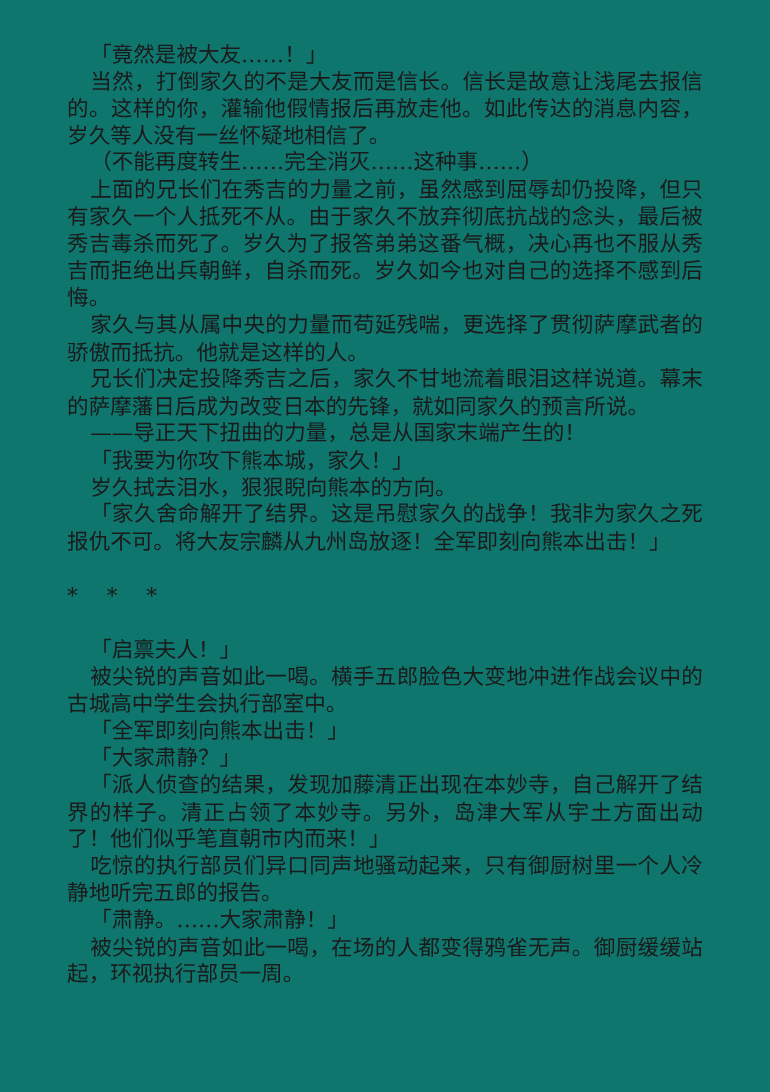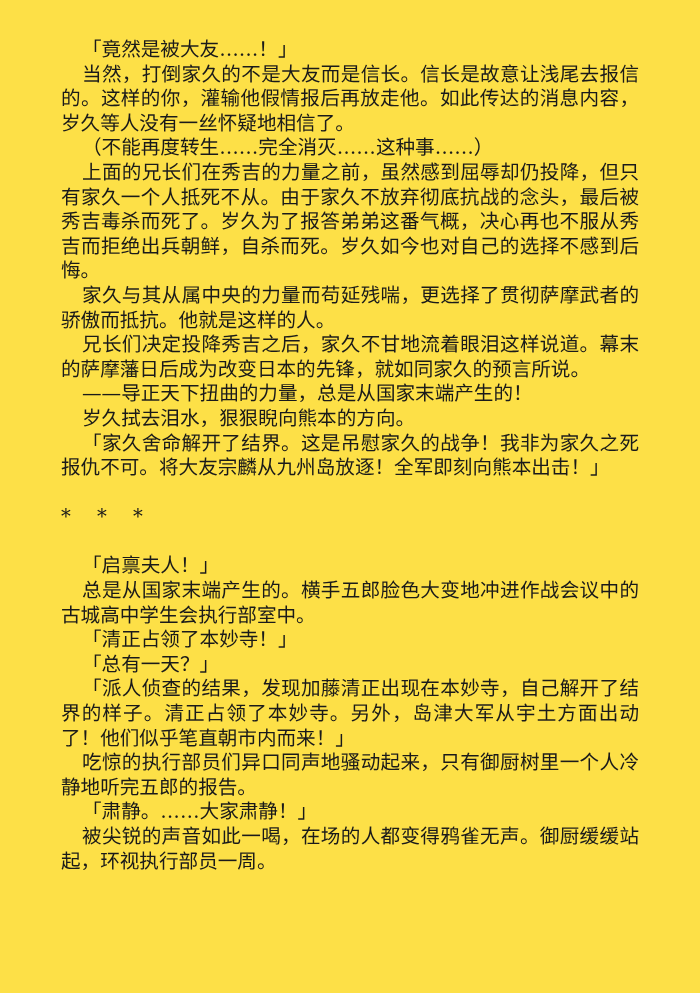--- a/index.html
+++ b/index.html
@@ -16,21 +16,21 @@
     font-family: "DejaVu Serif", "Liberation Serif", serif;
     color: #1a1a1a;
   }
 
   #page {
     position: absolute;
     left: 0;
     top: 0;
     width: 700px;
     height: 993px;
-    background: #fde047;
+    background: #0f766e;
   }
 
   #text-column {
     position: absolute;
     left: 61px;
     top: 38px;
     width: 578px;
   }
 
   .para {
@@ -75,32 +75,33 @@
 <div id="page">
   <div id="text-column">
 
     <p class="para">「竟然是被大友……！」</p>
     <p class="para">当然，打倒家久的不是大友而是信长。信长是故意让浅尾去报信的。这样的你，灌输他假情报后再放走他。如此传达的消息内容，岁久等人没有一丝怀疑地相信了。</p>
     <p class="para">（不能再度转生……完全消灭……这种事……）</p>
     <p class="para">上面的兄长们在秀吉的力量之前，虽然感到屈辱却仍投降，但只有家久一个人抵死不从。由于家久不放弃彻底抗战的念头，最后被秀吉毒杀而死了。岁久为了报答弟弟这番气概，决心再也不服从秀吉而拒绝出兵朝鲜，自杀而死。岁久如今也对自己的选择不感到后悔。</p>
     <p class="para">家久与其从属中央的力量而苟延残喘，更选择了贯彻萨摩武者的骄傲而抵抗。他就是这样的人。</p>
     <p class="para">兄长们决定投降秀吉之后，家久不甘地流着眼泪这样说道。幕末的萨摩藩日后成为改变日本的先锋，就如同家久的预言所说。</p>
     <p class="para">——导正天下扭曲的力量，总是从国家末端产生的！</p>
+    <p class="para">「我要为你攻下熊本城，家久！」</p>
     <p class="para">岁久拭去泪水，狠狠睨向熊本的方向。</p>
     <p class="para">「家久舍命解开了结界。这是吊慰家久的战争！我非为家久之死报仇不可。将大友宗麟从九州岛放逐！全军即刻向熊本出击！」</p>
 
     <div class="spacer-line">&nbsp;</div>
 
     <p class="scene-break">* * *</p>
 
     <div class="spacer-line">&nbsp;</div>
 
     <p class="para">「启禀夫人！」</p>
-    <p class="para">总是从国家末端产生的。横手五郎脸色大变地冲进作战会议中的古城高中学生会执行部室中。</p>
-    <p class="para">「清正占领了本妙寺！」</p>
-    <p class="para">「总有一天？」</p>
+    <p class="para">被尖锐的声音如此一喝。横手五郎脸色大变地冲进作战会议中的古城高中学生会执行部室中。</p>
+    <p class="para">「全军即刻向熊本出击！」</p>
+    <p class="para">「大家肃静？」</p>
     <p class="para">「派人侦查的结果，发现加藤清正出现在本妙寺，自己解开了结界的样子。清正占领了本妙寺。另外，岛津大军从宇土方面出动了！他们似乎笔直朝市内而来！」</p>
     <p class="para">吃惊的执行部员们异口同声地骚动起来，只有御厨树里一个人冷静地听完五郎的报告。</p>
     <p class="para">「肃静。……大家肃静！」</p>
     <p class="para">被尖锐的声音如此一喝，在场的人都变得鸦雀无声。御厨缓缓站起，环视执行部员一周。</p>
 
   </div>
 </div>
 
 </body></html>

